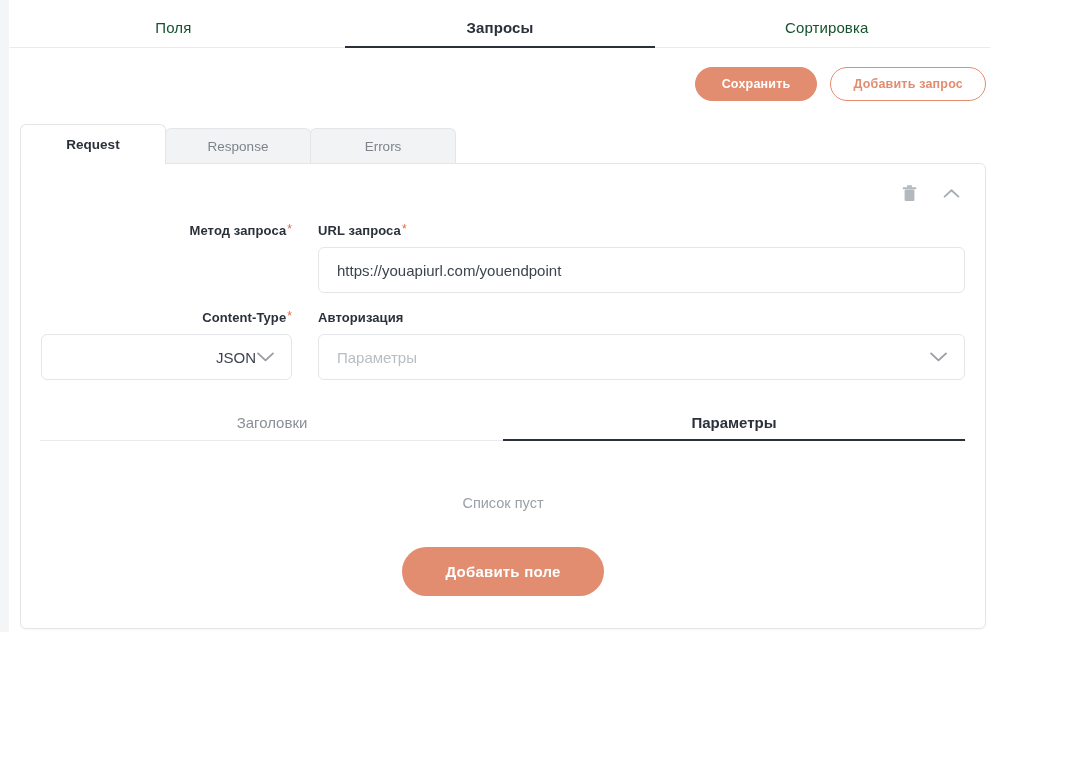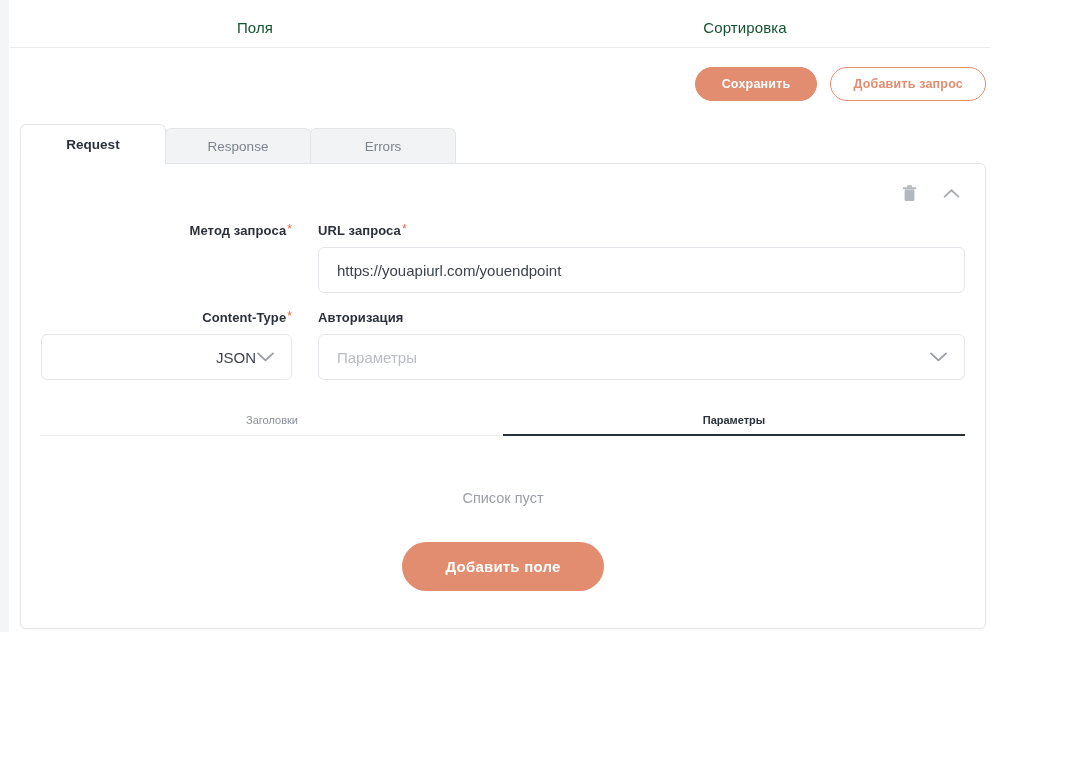--- a/index.html
+++ b/index.html
@@ -208,21 +208,21 @@
   .inner-tabs {
     display: flex;
     margin-top: 34px;
     border-bottom: 1px solid #e9eaec;
     padding: 0 1px;
   }
   .inner-tab {
     flex: 1 1 0;
     text-align: center;
     padding-bottom: 9px;
-    font-size: 11px;
+    font-size: 15px;
     color: #8a8f98;
     cursor: pointer;
     position: relative;
   }
   .inner-tab.active {
     color: #2b313b;
     font-weight: bold;
   }
   .inner-tab.active::after {
     content: "";
@@ -259,20 +259,23 @@
 <body>
 
 <div class="page">
 
   <div class="left-strip"></div>
 
   <div class="top-tabs">
     <div class="top-tab">
       <span>Поля</span>
     </div>
+    <div class="top-tab active">
+      <span>Запросы</span>
+    </div>
     <div class="top-tab">
       <span>Сортировка</span>
     </div>
   </div>
 
   <div class="actions">
     <button class="btn btn-primary">Сохранить</button>
     <button class="btn btn-outline">Добавить запрос</button>
   </div>
 

